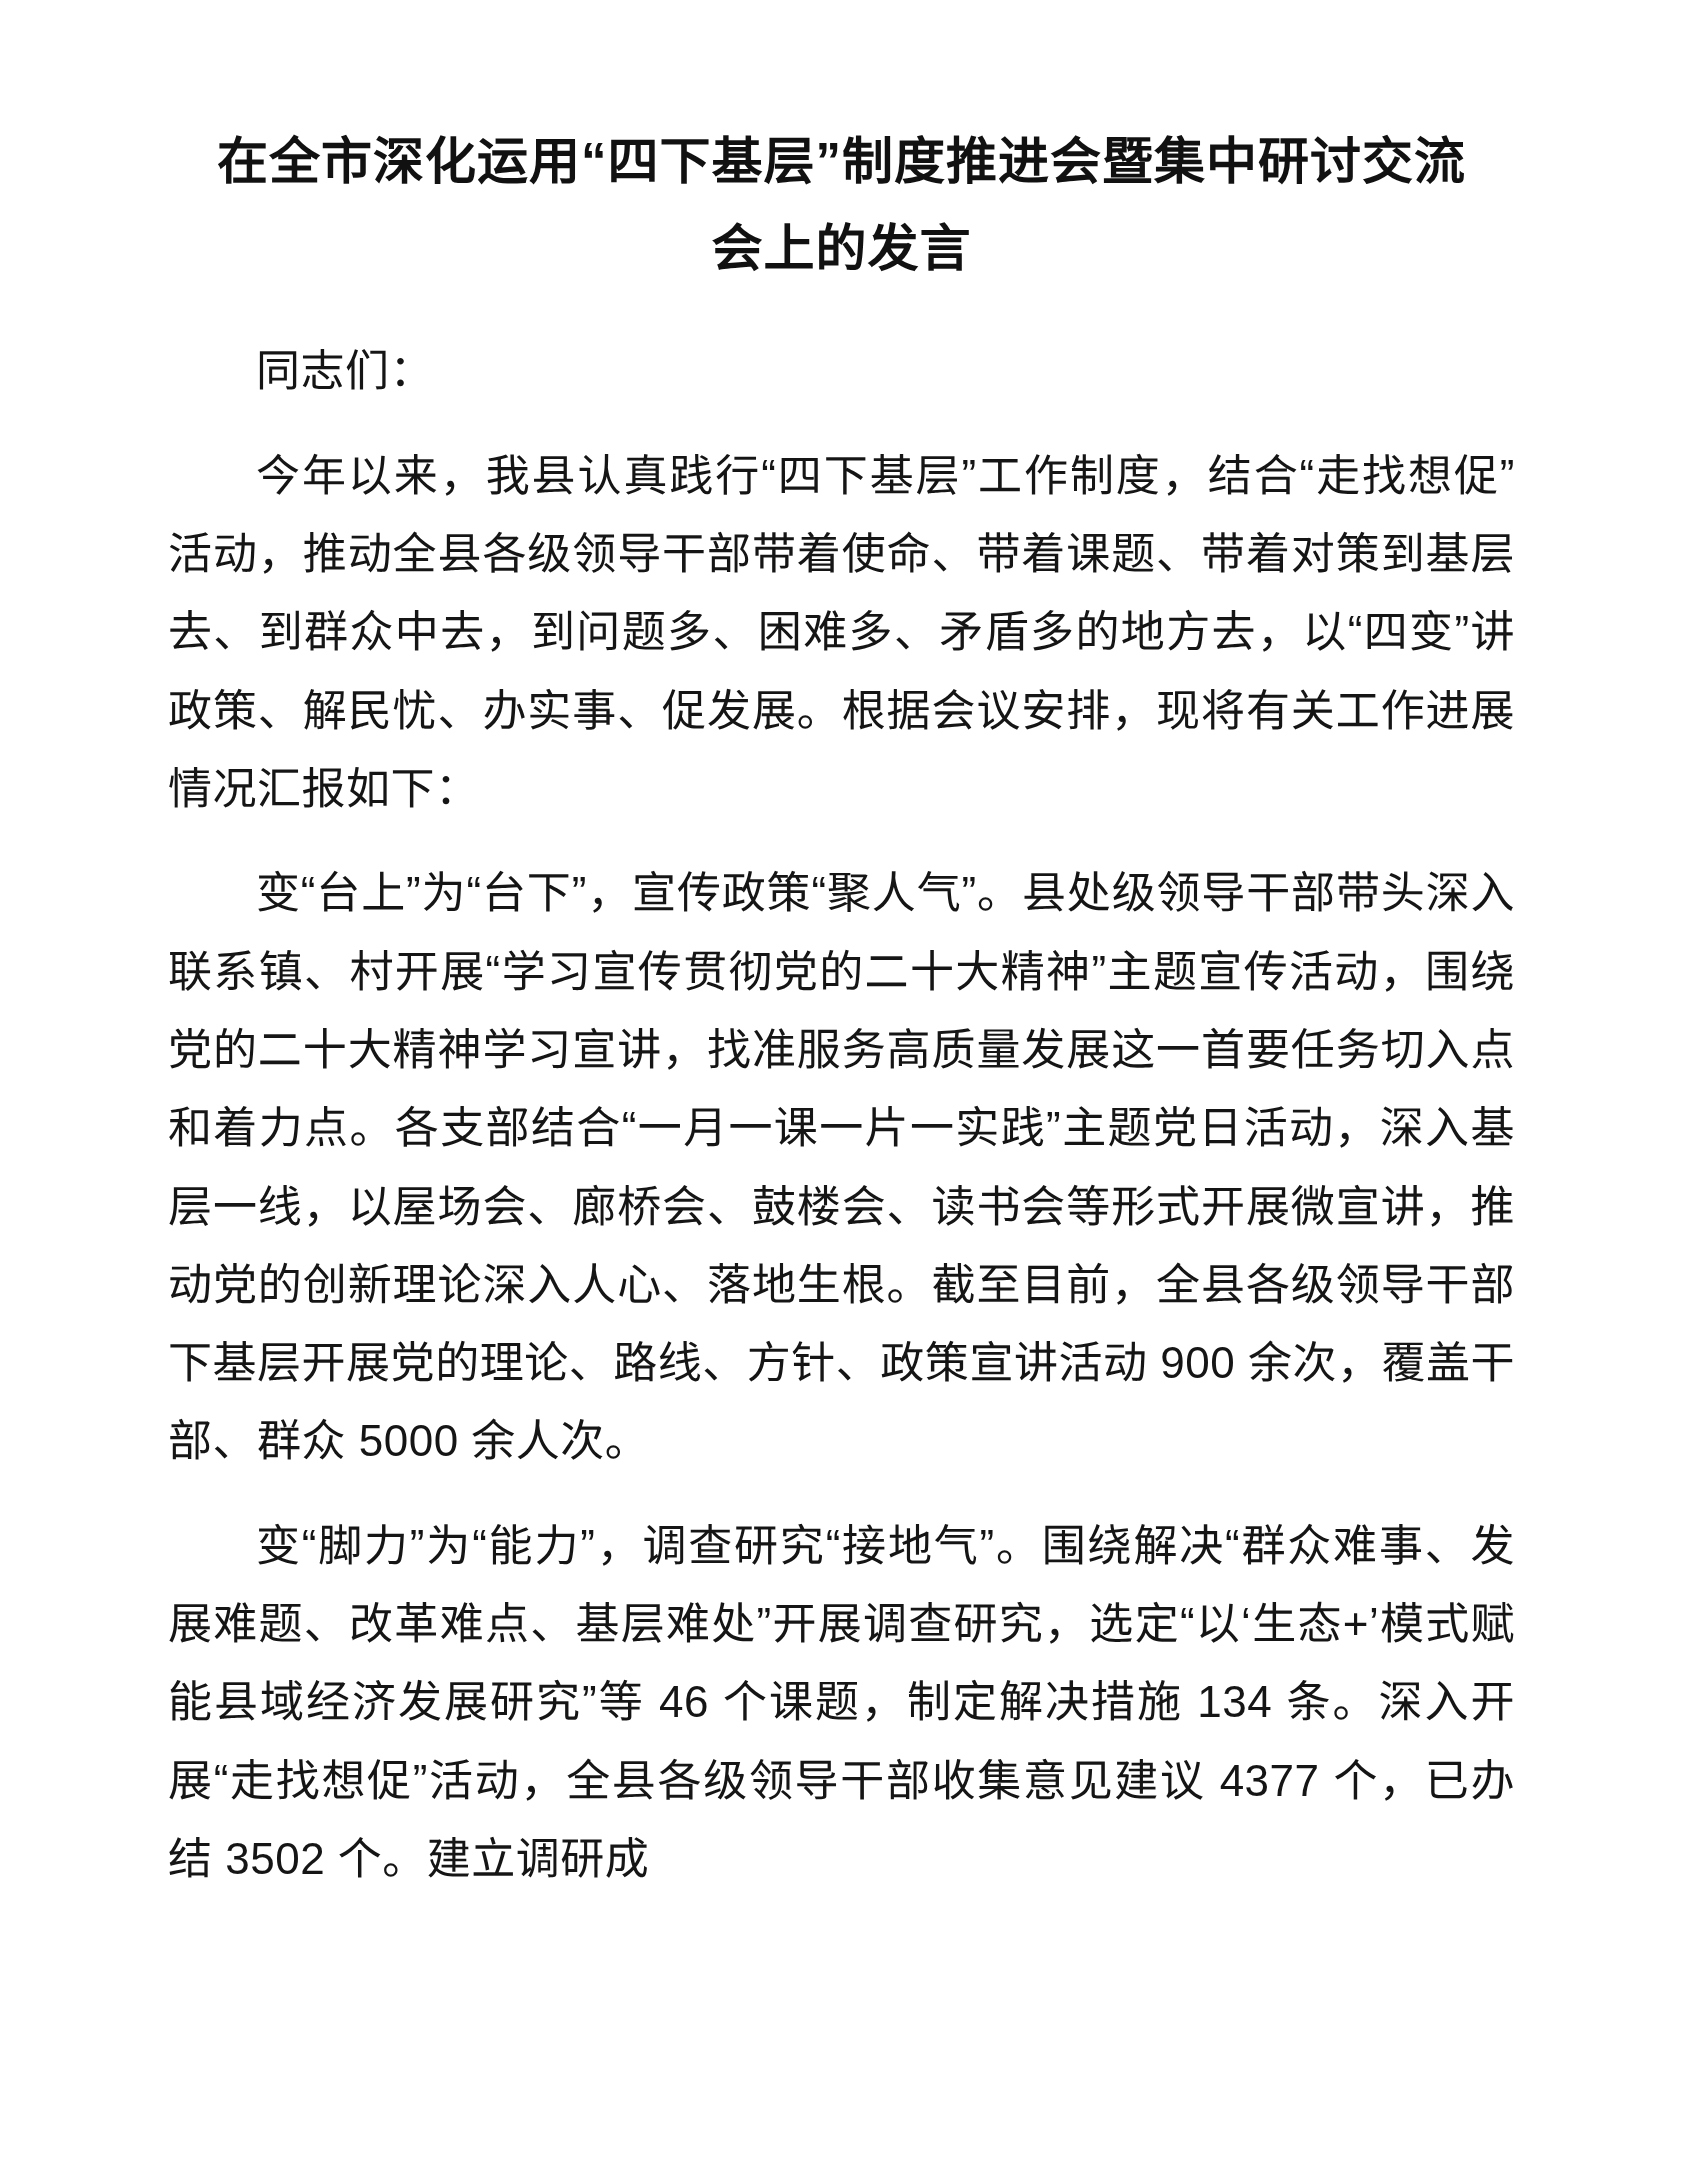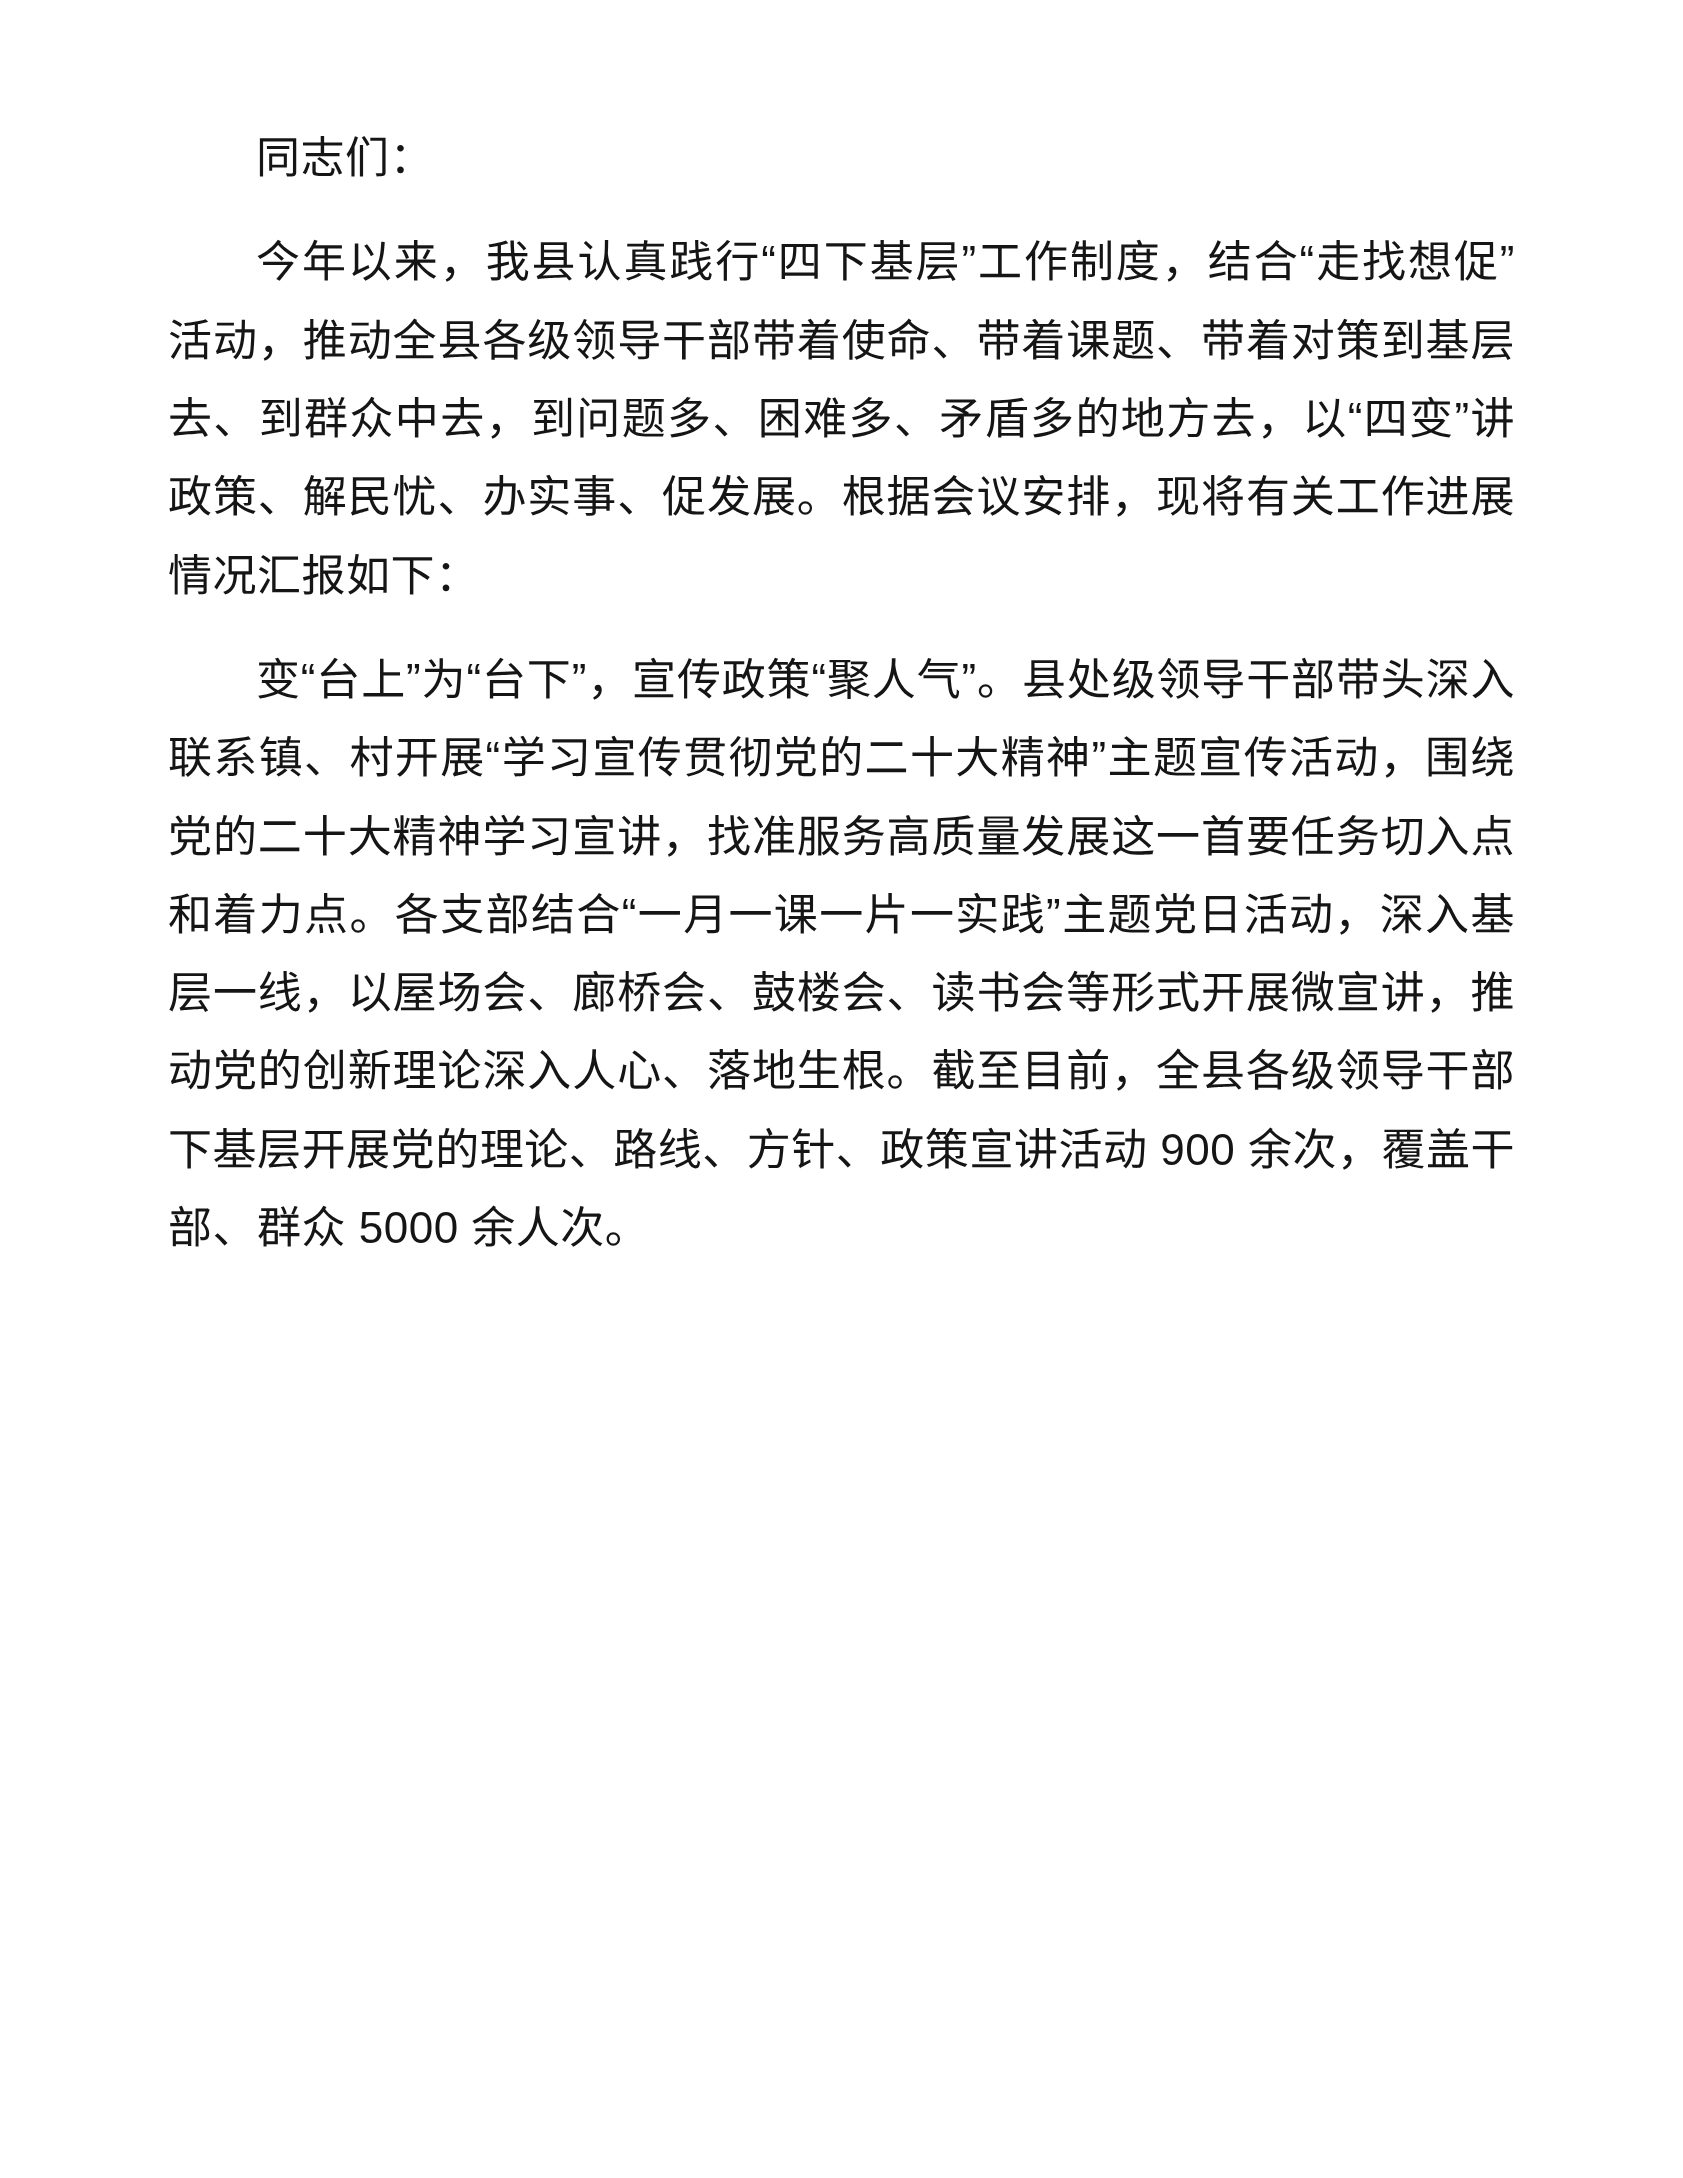--- a/index.html
+++ b/index.html
@@ -37,22 +37,24 @@
     letter-spacing: 0.5px;
     margin-bottom: 26px;
     color: #151515;
   }
 </style>
 </head>
 <body>
 
 <div class="page">
 
+  <h1 class="doc-title">在全市深化运用“四下基层”制度推进会暨集中研讨交流会上的发言</h1>
 
   <p class="para">同志们：</p>
 
   <p class="para">今年以来，我县认真践行“四下基层”工作制度，结合“走找想促”活动，推动全县各级领导干部带着使命、带着课题、带着对策到基层去、到群众中去，到问题多、困难多、矛盾多的地方去，以“四变”讲政策、解民忧、办实事、促发展。根据会议安排，现将有关工作进展情况汇报如下：</p>
 
   <p class="para">变“台上”为“台下”，宣传政策“聚人气”。县处级领导干部带头深入联系镇、村开展“学习宣传贯彻党的二十大精神”主题宣传活动，围绕党的二十大精神学习宣讲，找准服务高质量发展这一首要任务切入点和着力点。各支部结合“一月一课一片一实践”主题党日活动，深入基层一线，以屋场会、廊桥会、鼓楼会、读书会等形式开展微宣讲，推动党的创新理论深入人心、落地生根。截至目前，全县各级领导干部下基层开展党的理论、路线、方针、政策宣讲活动 900 余次，覆盖干部、群众 5000 余人次。</p>
 
+  <p class="para">变“脚力”为“能力”，调查研究“接地气”。围绕解决“群众难事、发展难题、改革难点、基层难处”开展调查研究，选定“以‘生态+’模式赋能县域经济发展研究”等 46 个课题，制定解决措施 134 条。深入开展“走找想促”活动，全县各级领导干部收集意见建议 4377 个，已办结 3502 个。建立调研成</p>
 
 </div>
 
 
 </body></html>

